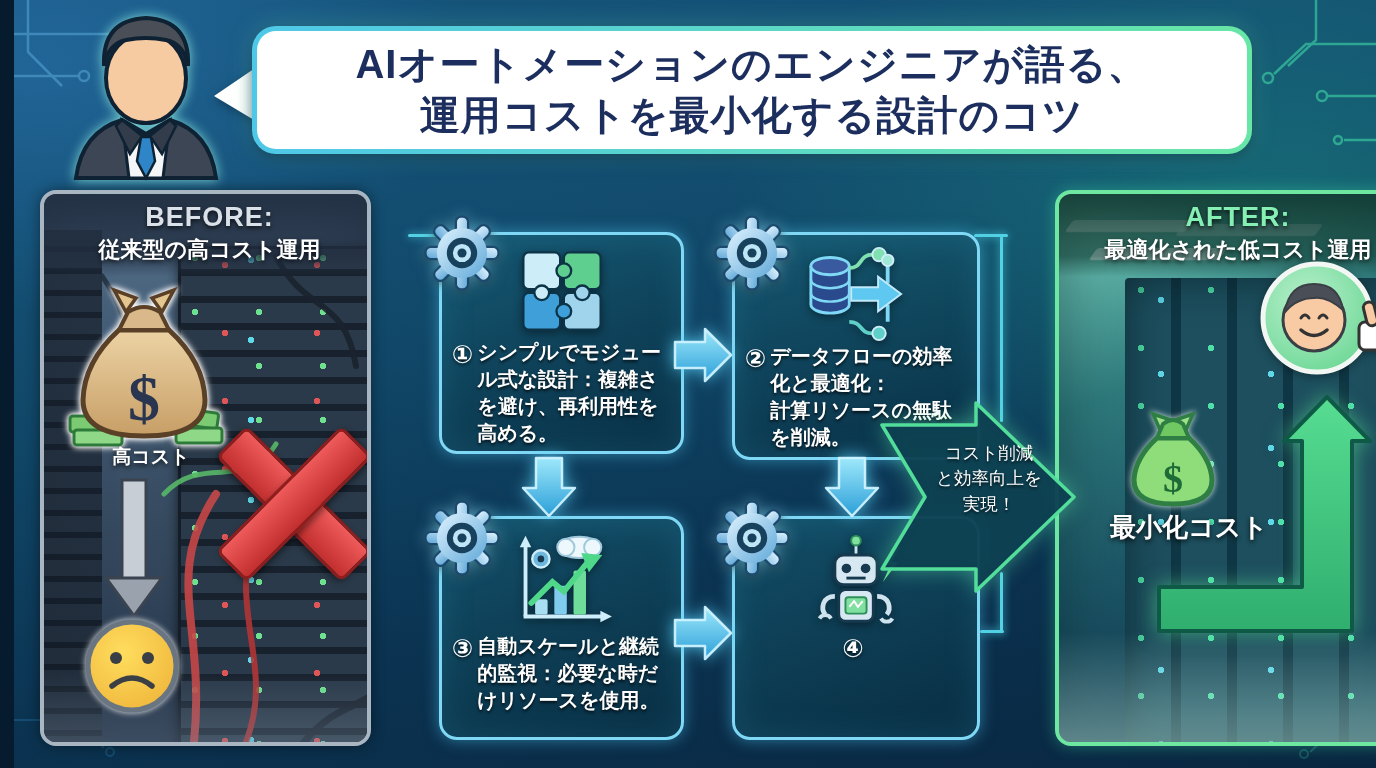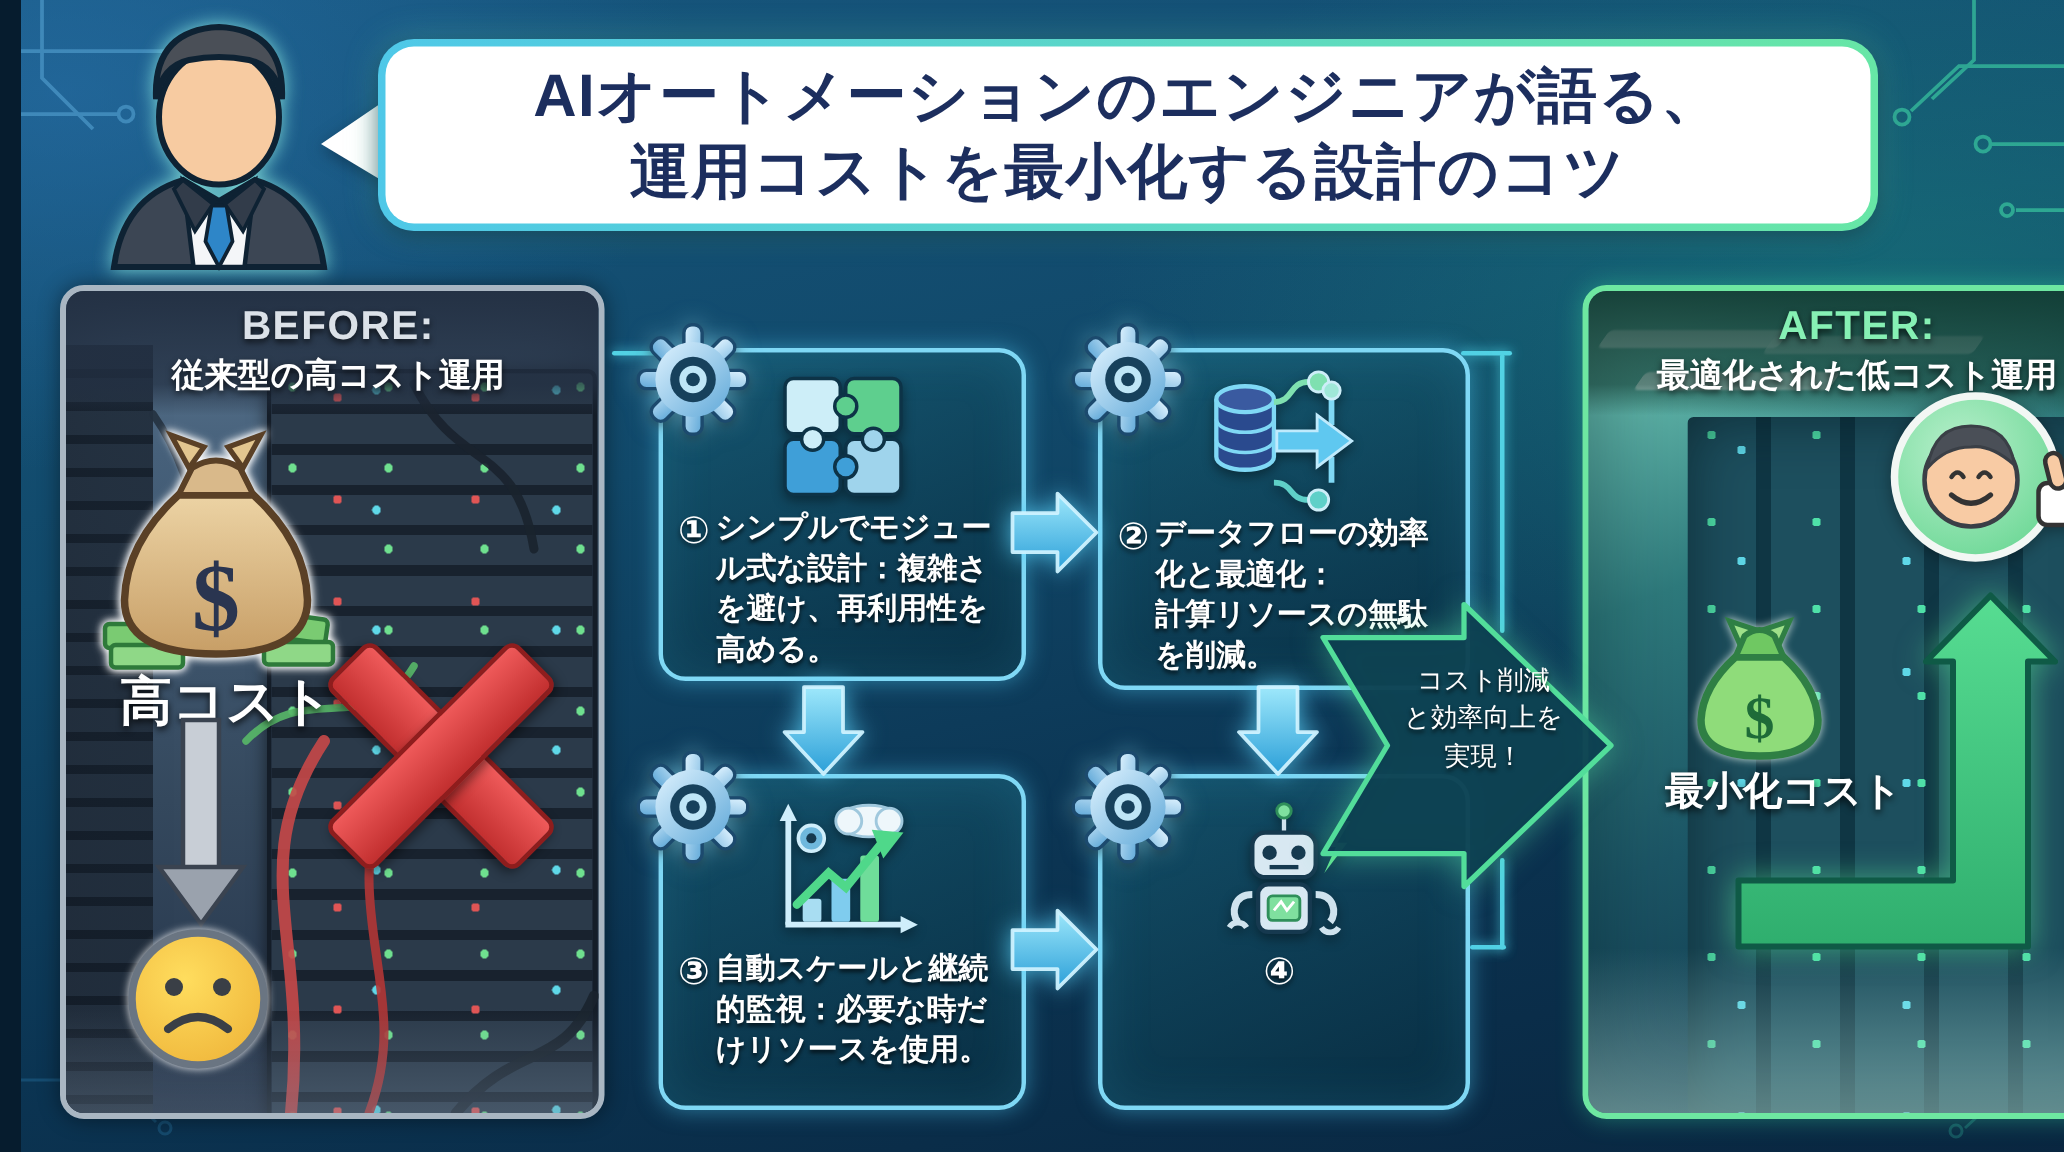--- a/index.html
+++ b/index.html
@@ -16,21 +16,21 @@
   .bubble-wrap{left:238px;top:26px;width:1000px;height:128px;padding:5px;box-sizing:border-box;
     background:linear-gradient(90deg,#4fc8e8,#67e6a6);border-radius:24px;z-index:5;
     box-shadow:0 4px 14px rgba(8,35,55,.55),0 0 22px rgba(110,230,195,.35);}
   .bubble-inner{width:100%;height:100%;background:#fff;border-radius:19px;
     display:flex;align-items:center;justify-content:center;}
   .main-title{font-size:40px;font-weight:800;color:#1c2e5e;line-height:1.28;
     letter-spacing:1px;text-align:center;white-space:pre-line;}
   .bubble-tail{left:200px;top:60px;z-index:4;filter:drop-shadow(0 3px 5px rgba(8,35,55,.5));}
 
   
-  .panel{top:190px;width:363px;height:556px;border-radius:16px;box-sizing:border-box;
+  .panel{top:190px;width:331px;height:556px;border-radius:16px;box-sizing:border-box;
     overflow:hidden;z-index:1;}
   .panel-before{left:26px;border:4px solid #a9b6c2;
     background:linear-gradient(180deg,#5d7992 0%,#47617b 20%,#35495e 62%,#25344a 100%);
     box-shadow:0 0 14px rgba(0,0,0,.45), inset 0 0 60px rgba(5,15,30,.5);}
   .panel-after{left:1041px;width:358px;border:4px solid #6ee7a1;
     background:linear-gradient(158deg,#93dcca 0%,#5fb4a8 12%,#2e7a7c 32%,#1c5666 58%,#123c50 82%,#0d2f42 100%);
     box-shadow:0 0 16px rgba(60,220,160,.4), inset 0 0 60px rgba(4,25,30,.45);}
   .panel-head{position:absolute;left:0;top:0;width:100%;padding:8px 4px 12px;text-align:center;z-index:6;}
   .panel-before .panel-head{background:linear-gradient(180deg,rgba(34,47,66,.95) 0%,rgba(34,47,66,.72) 75%,transparent 100%);}
   .panel-after .panel-head{background:linear-gradient(180deg,rgba(14,56,48,.9) 0%,rgba(14,56,48,.6) 75%,transparent 100%);}
@@ -56,21 +56,21 @@
       radial-gradient(circle 3px at 36px 22px,#5fd8e8 0 3px,transparent 3px),
       repeating-linear-gradient(90deg,#1d4f5e 0 46px,#0f3644 46px 56px),
       repeating-linear-gradient(180deg,rgba(140,240,200,.12) 0 5px,transparent 5px 36px);
     background-size:70px 58px,110px 74px,auto,auto;border-radius:4px;
     box-shadow:inset 0 0 40px rgba(3,20,26,.6);}
   .lightbar{height:12px;background:rgba(235,255,250,.8);transform:skewX(-35deg);
     border-radius:3px;filter:blur(.5px);}
   .floorA{left:0;bottom:0;width:100%;height:110px;
     background:linear-gradient(180deg,transparent,rgba(190,235,225,.45));}
 
-  .cost-label{font-size:35px;font-weight:800;color:#fff;text-shadow:0 2px 5px rgba(0,0,0,.85);
+  .cost-label{font-size:19px;font-weight:800;color:#fff;text-shadow:0 2px 5px rgba(0,0,0,.85);
     text-align:center;z-index:7;}
   .xbar{position:absolute;width:172px;height:38px;border-radius:8px;z-index:8;
     background:linear-gradient(180deg,#ef5a5a,#c22f2f);border:3px solid #8e1d1d;
     box-shadow:0 3px 7px rgba(0,0,0,.45);}
 
   
   .tips-heading{left:540px;top:192px;width:300px;text-align:center;font-size:30px;font-weight:800;
     letter-spacing:3px;color:#a5e7f5;z-index:3;text-shadow:0 0 12px rgba(90,215,245,.9),0 2px 3px rgba(0,0,0,.6);}
   .glowline{background:#52d2e4;box-shadow:0 0 8px rgba(80,215,235,.9);z-index:2;border-radius:2px;}
   .step-box{width:245px;border-radius:18px;box-sizing:border-box;z-index:2;

